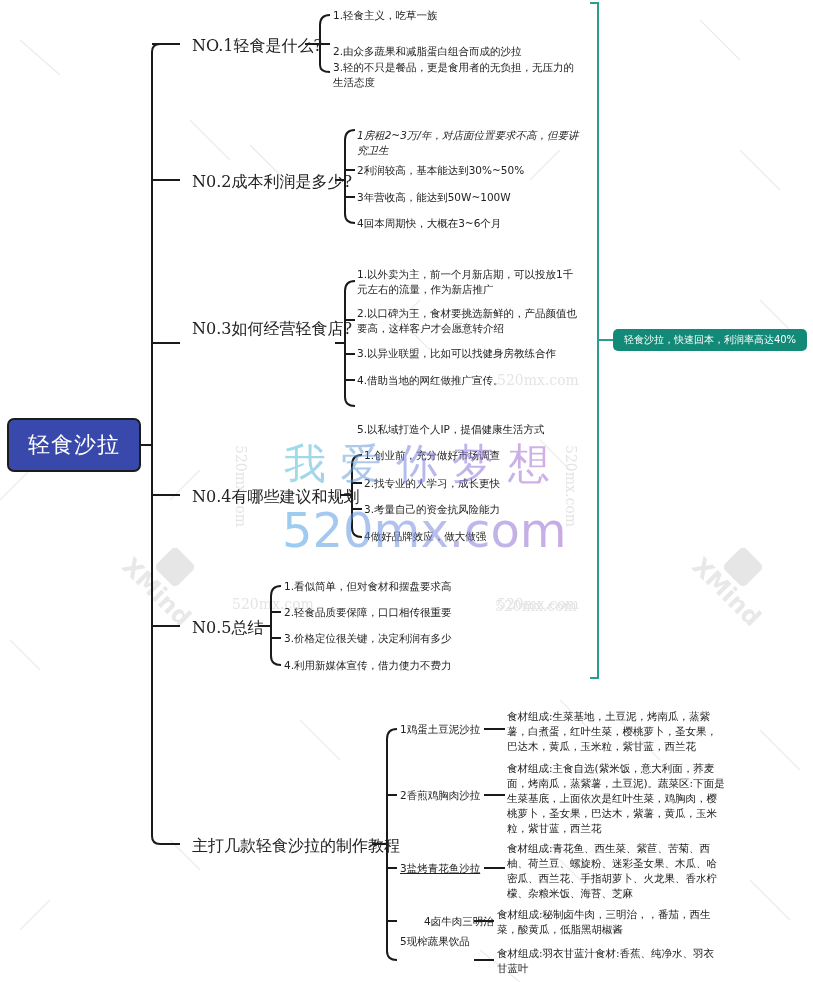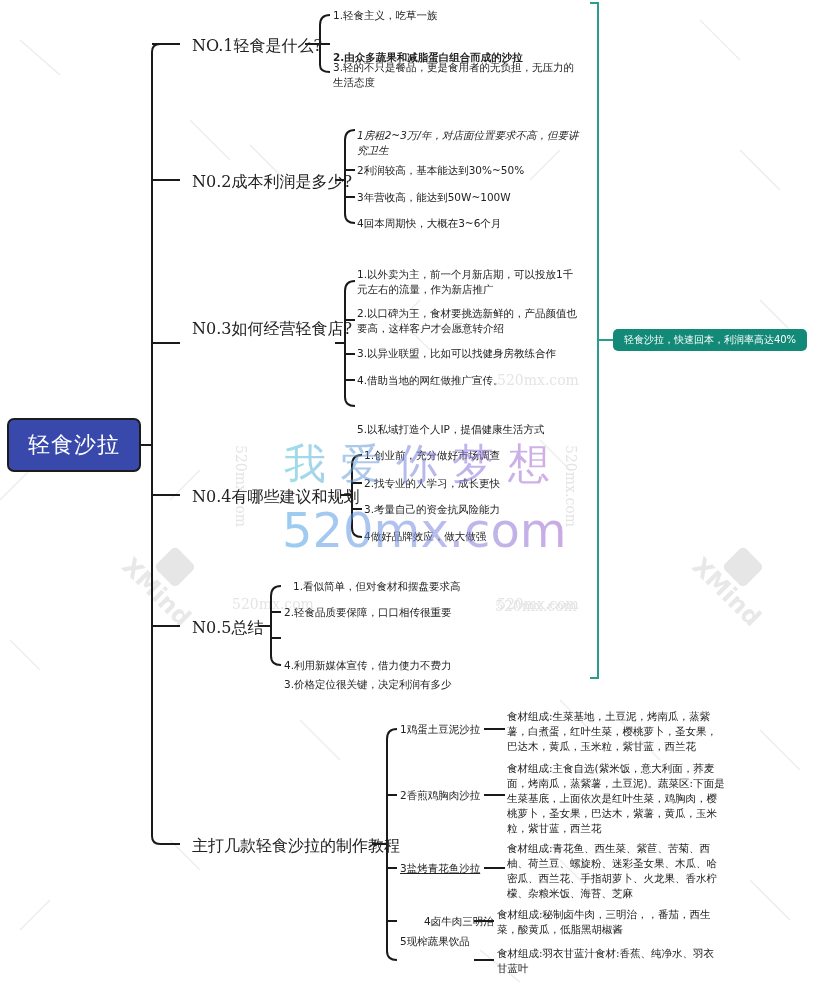--- a/index.html
+++ b/index.html
@@ -132,42 +132,42 @@
 <div class="root">轻食沙拉</div>
 
 <div class="l1" style="left:192px;top:36px;">NO.1轻食是什么?</div>
 <div class="l1" style="left:192px;top:172px;">N0.2成本利润是多少?</div>
 <div class="l1" style="left:192px;top:319px;">N0.3如何经营轻食店?</div>
 <div class="l1" style="left:192px;top:487px;">N0.4有哪些建议和规划</div>
 <div class="l1" style="left:192px;top:618px;">N0.5总结</div>
 <div class="l1" style="left:192px;top:836px;">主打几款轻食沙拉的制作教程</div>
 
 <div class="l2" style="left:333px;top:8px;width:240px;">1.轻食主义，吃草一族</div>
-<div class="l2" style="left:333px;top:50px;width:240px;font-weight:bold;">2.由众多蔬果和减脂蛋白组合而成的沙拉</div>
+<div class="l2" style="left:333px;top:44px;width:240px;">2.由众多蔬果和减脂蛋白组合而成的沙拉</div>
 <div class="l2" style="left:333px;top:60px;width:245px;">3.轻的不只是餐品，更是食用者的无负担，无压力的生活态度</div>
 
 <div class="l2" style="left:357px;top:128px;width:222px;font-style:italic;">1房租2~3万/年，对店面位置要求不高，但要讲究卫生</div>
 <div class="l2" style="left:357px;top:163px;width:222px;">2利润较高，基本能达到30%~50%</div>
 <div class="l2" style="left:357px;top:190px;width:222px;">3年营收高，能达到50W~100W</div>
 <div class="l2" style="left:357px;top:216px;width:222px;">4回本周期快，大概在3~6个月</div>
 
 <div class="l2" style="left:357px;top:267px;width:224px;">1.以外卖为主，前一个月新店期，可以投放1千元左右的流量，作为新店推广</div>
 <div class="l2" style="left:357px;top:306px;width:224px;">2.以口碑为王，食材要挑选新鲜的，产品颜值也要高，这样客户才会愿意转介绍</div>
 <div class="l2" style="left:357px;top:346px;width:224px;">3.以异业联盟，比如可以找健身房教练合作</div>
 <div class="l2" style="left:357px;top:373px;width:224px;">4.借助当地的网红做推广宣传。</div>
 <div class="l2" style="left:357px;top:399px;width:224px;margin-top:23px;">5.以私域打造个人IP，提倡健康生活方式</div>
 
 <div class="l2" style="left:364px;top:448px;width:220px;">1.创业前，充分做好市场调查</div>
 <div class="l2" style="left:364px;top:476px;width:220px;">2.找专业的人学习，成长更快</div>
 <div class="l2" style="left:364px;top:502px;width:220px;">3.考量自己的资金抗风险能力</div>
 <div class="l2" style="left:364px;top:529px;width:220px;">4做好品牌效应，做大做强</div>
 
-<div class="l2" style="left:284px;top:579px;width:240px;margin-left:9px;">1.看似简单，但对食材和摆盘要求高</div>
+<div class="l2" style="left:284px;top:579px;width:240px;">1.看似简单，但对食材和摆盘要求高</div>
 <div class="l2" style="left:284px;top:605px;width:240px;">2.轻食品质要保障，口口相传很重要</div>
-<div class="l2" style="left:284px;top:631px;width:240px;margin-top:46px;">3.价格定位很关键，决定利润有多少</div>
+<div class="l2" style="left:284px;top:631px;width:240px;">3.价格定位很关键，决定利润有多少</div>
 <div class="l2" style="left:284px;top:658px;width:240px;">4.利用新媒体宣传，借力使力不费力</div>
 
 <div class="l2" style="left:400px;top:722px;white-space:nowrap;">1鸡蛋土豆泥沙拉</div>
 <div class="l2" style="left:507px;top:709px;width:220px;">食材组成:生菜基地，土豆泥，烤南瓜，蒸紫薯，白煮蛋，红叶生菜，樱桃萝卜，圣女果，巴达木，黄瓜，玉米粒，紫甘蓝，西兰花</div>
 
 <div class="l2" style="left:400px;top:788px;white-space:nowrap;">2香煎鸡胸肉沙拉</div>
 <div class="l2" style="left:507px;top:761px;width:220px;">食材组成:主食自选(紫米饭，意大利面，荞麦面，烤南瓜，蒸紫薯，土豆泥)。蔬菜区:下面是生菜基底，上面依次是红叶生菜，鸡胸肉，樱桃萝卜，圣女果，巴达木，紫薯，黄瓜，玉米粒，紫甘蓝，西兰花</div>
 
 <div class="l2" style="left:400px;top:861px;white-space:nowrap;text-decoration:underline;">3盐烤青花鱼沙拉</div>
 <div class="l2" style="left:507px;top:841px;width:220px;">食材组成:青花鱼、西生菜、紫苣、苦菊、西柚、荷兰豆、螺旋粉、迷彩圣女果、木瓜、哈密瓜、西兰花、手指胡萝卜、火龙果、香水柠檬、杂粮米饭、海苔、芝麻</div>

